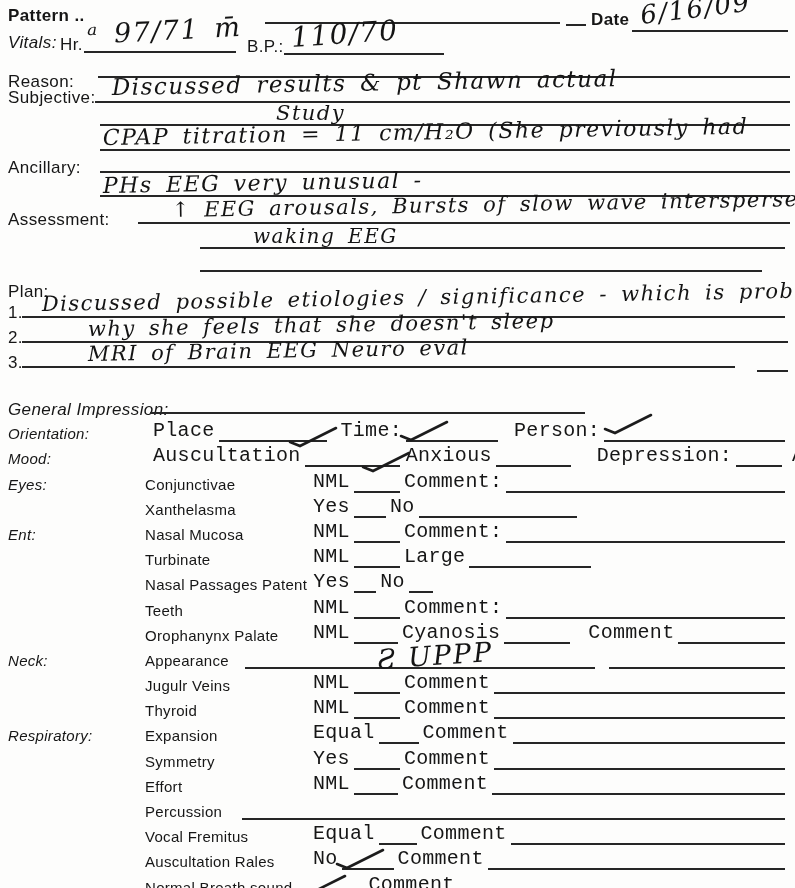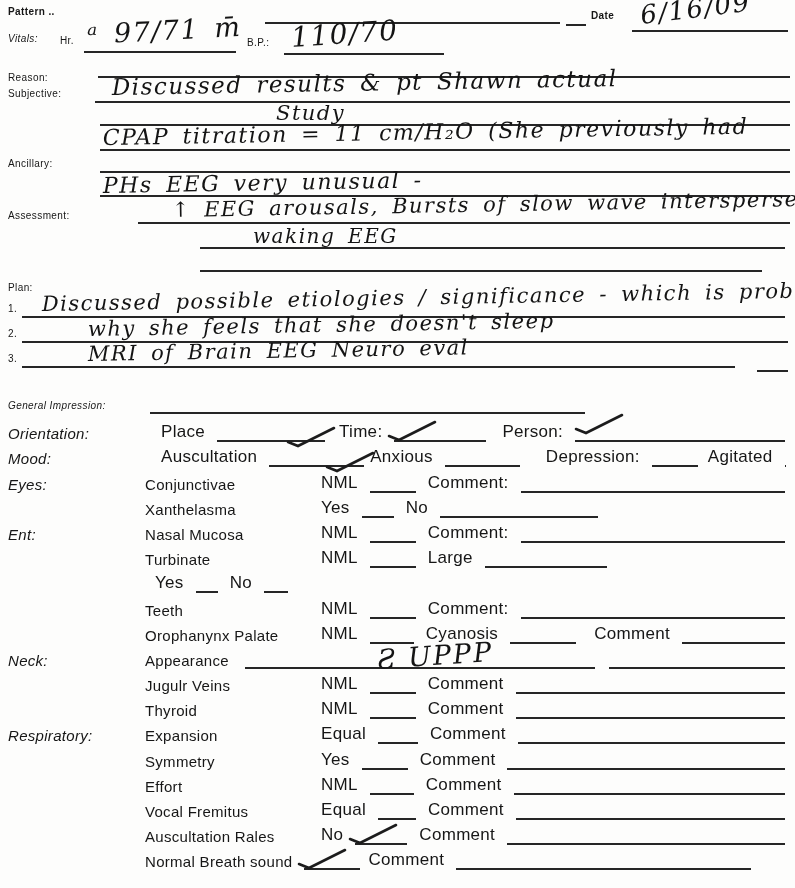--- a/index.html
+++ b/index.html
@@ -2,36 +2,36 @@
 <html><head>
 <meta charset="utf-8">
 <style>
   html,body{margin:0;padding:0;background:#e8e8e8;}
   .sheet{
     position:relative;width:795px;height:888px;background:#fdfdfc;
     font-family:"Liberation Sans",sans-serif;color:#161616;overflow:hidden;
   }
   
   .top{position:absolute;left:0;top:0;width:795px;height:420px;}
-  .lab{position:absolute;font-size:10px;letter-spacing:.4px;white-space:nowrap;}
+  .lab{position:absolute;font-size:17px;letter-spacing:.4px;white-space:nowrap;}
   .bold{font-weight:700;}
   .ital{font-style:italic;}
   .hline{position:absolute;height:0;border-top:2px solid #262626;}
   .hw{
     position:absolute;font-family:"DejaVu Serif",serif;font-style:italic;
     color:#141414;white-space:nowrap;letter-spacing:1.5px;word-spacing:5px;
     transform-origin:left bottom;line-height:1;z-index:3;
   }
   
   .exam{position:absolute;left:0;top:420px;width:795px;}
   .erow{display:flex;align-items:flex-end;height:25.2px;padding:0 8px 3px 8px;box-sizing:border-box;}
   .esec{width:137px;flex-shrink:0;font-style:italic;font-size:15px;letter-spacing:.3px;white-space:nowrap;}
   .eitem{min-width:166px;font-size:15px;letter-spacing:.3px;white-space:nowrap;box-sizing:border-box;padding-right:4px;}
   .eitem.inline{min-width:0;margin-right:2px;}
-  .ew{font-size:17px;letter-spacing:.3px;white-space:nowrap;margin:0 10px;}
+  .ew{font-size:20px;letter-spacing:.3px;white-space:nowrap;margin:0 2px;font-family:Liberation Mono, monospace;}
   .eul{border-bottom:2px solid #262626;height:12px;position:relative;margin:0 2px;flex-shrink:0;}
   .eul.grow{flex:1 1 auto;}
   .echk{position:absolute;z-index:4;pointer-events:none;}
   .echk svg{display:block;}
   .echk-end{right:-12px;bottom:-9px;}
   .echk-mid{left:-8px;bottom:-3px;}
   .echk-start{left:-2px;bottom:4px;}
   .ehw{
     position:absolute;bottom:-6px;left:38%;transform:rotate(-4deg);transform-origin:left bottom;
     font-family:"DejaVu Serif",serif;font-style:italic;font-size:27px;color:#141414;
@@ -173,20 +173,21 @@
       <div class="erow">
         <span class="esec"></span>
         <span class="eitem">Turbinate</span>
         <span class="ew">NML</span>
         <span class="eul" style="width: 46px;"></span>
         <span class="ew">Large</span>
         <span class="eul" style="width: 122px;"></span>
       </div>
       <div class="erow">
         <span class="esec"></span>
+        <span class="eitem">Nasal Passages Patent</span>
         <span class="ew">Yes</span>
         <span class="eul" style="width: 22px;"></span>
         <span class="ew">No</span>
         <span class="eul" style="width: 24px;"></span>
       </div>
       <div class="erow">
         <span class="esec"></span>
         <span class="eitem">Teeth</span>
         <span class="ew">NML</span>
         <span class="eul" style="width: 46px;"></span>
@@ -246,20 +247,25 @@
       <div class="erow">
         <span class="esec"></span>
         <span class="eitem">Effort</span>
         <span class="ew">NML</span>
         <span class="eul" style="width: 44px;"></span>
         <span class="ew">Comment</span>
         <span class="eul grow"></span>
       </div>
       <div class="erow">
         <span class="esec"></span>
+        <span class="eitem inline">Percussion</span>
+        <span class="eul grow" style="margin-left: 14px;"></span>
+      </div>
+      <div class="erow">
+        <span class="esec"></span>
         <span class="eitem">Vocal Fremitus</span>
         <span class="ew">Equal</span>
         <span class="eul" style="width: 38px;"></span>
         <span class="ew">Comment</span>
         <span class="eul grow"></span>
       </div>
       <div class="erow">
         <span class="esec"></span>
         <span class="eitem">Auscultation Rales</span>
         <span class="ew">No</span>

